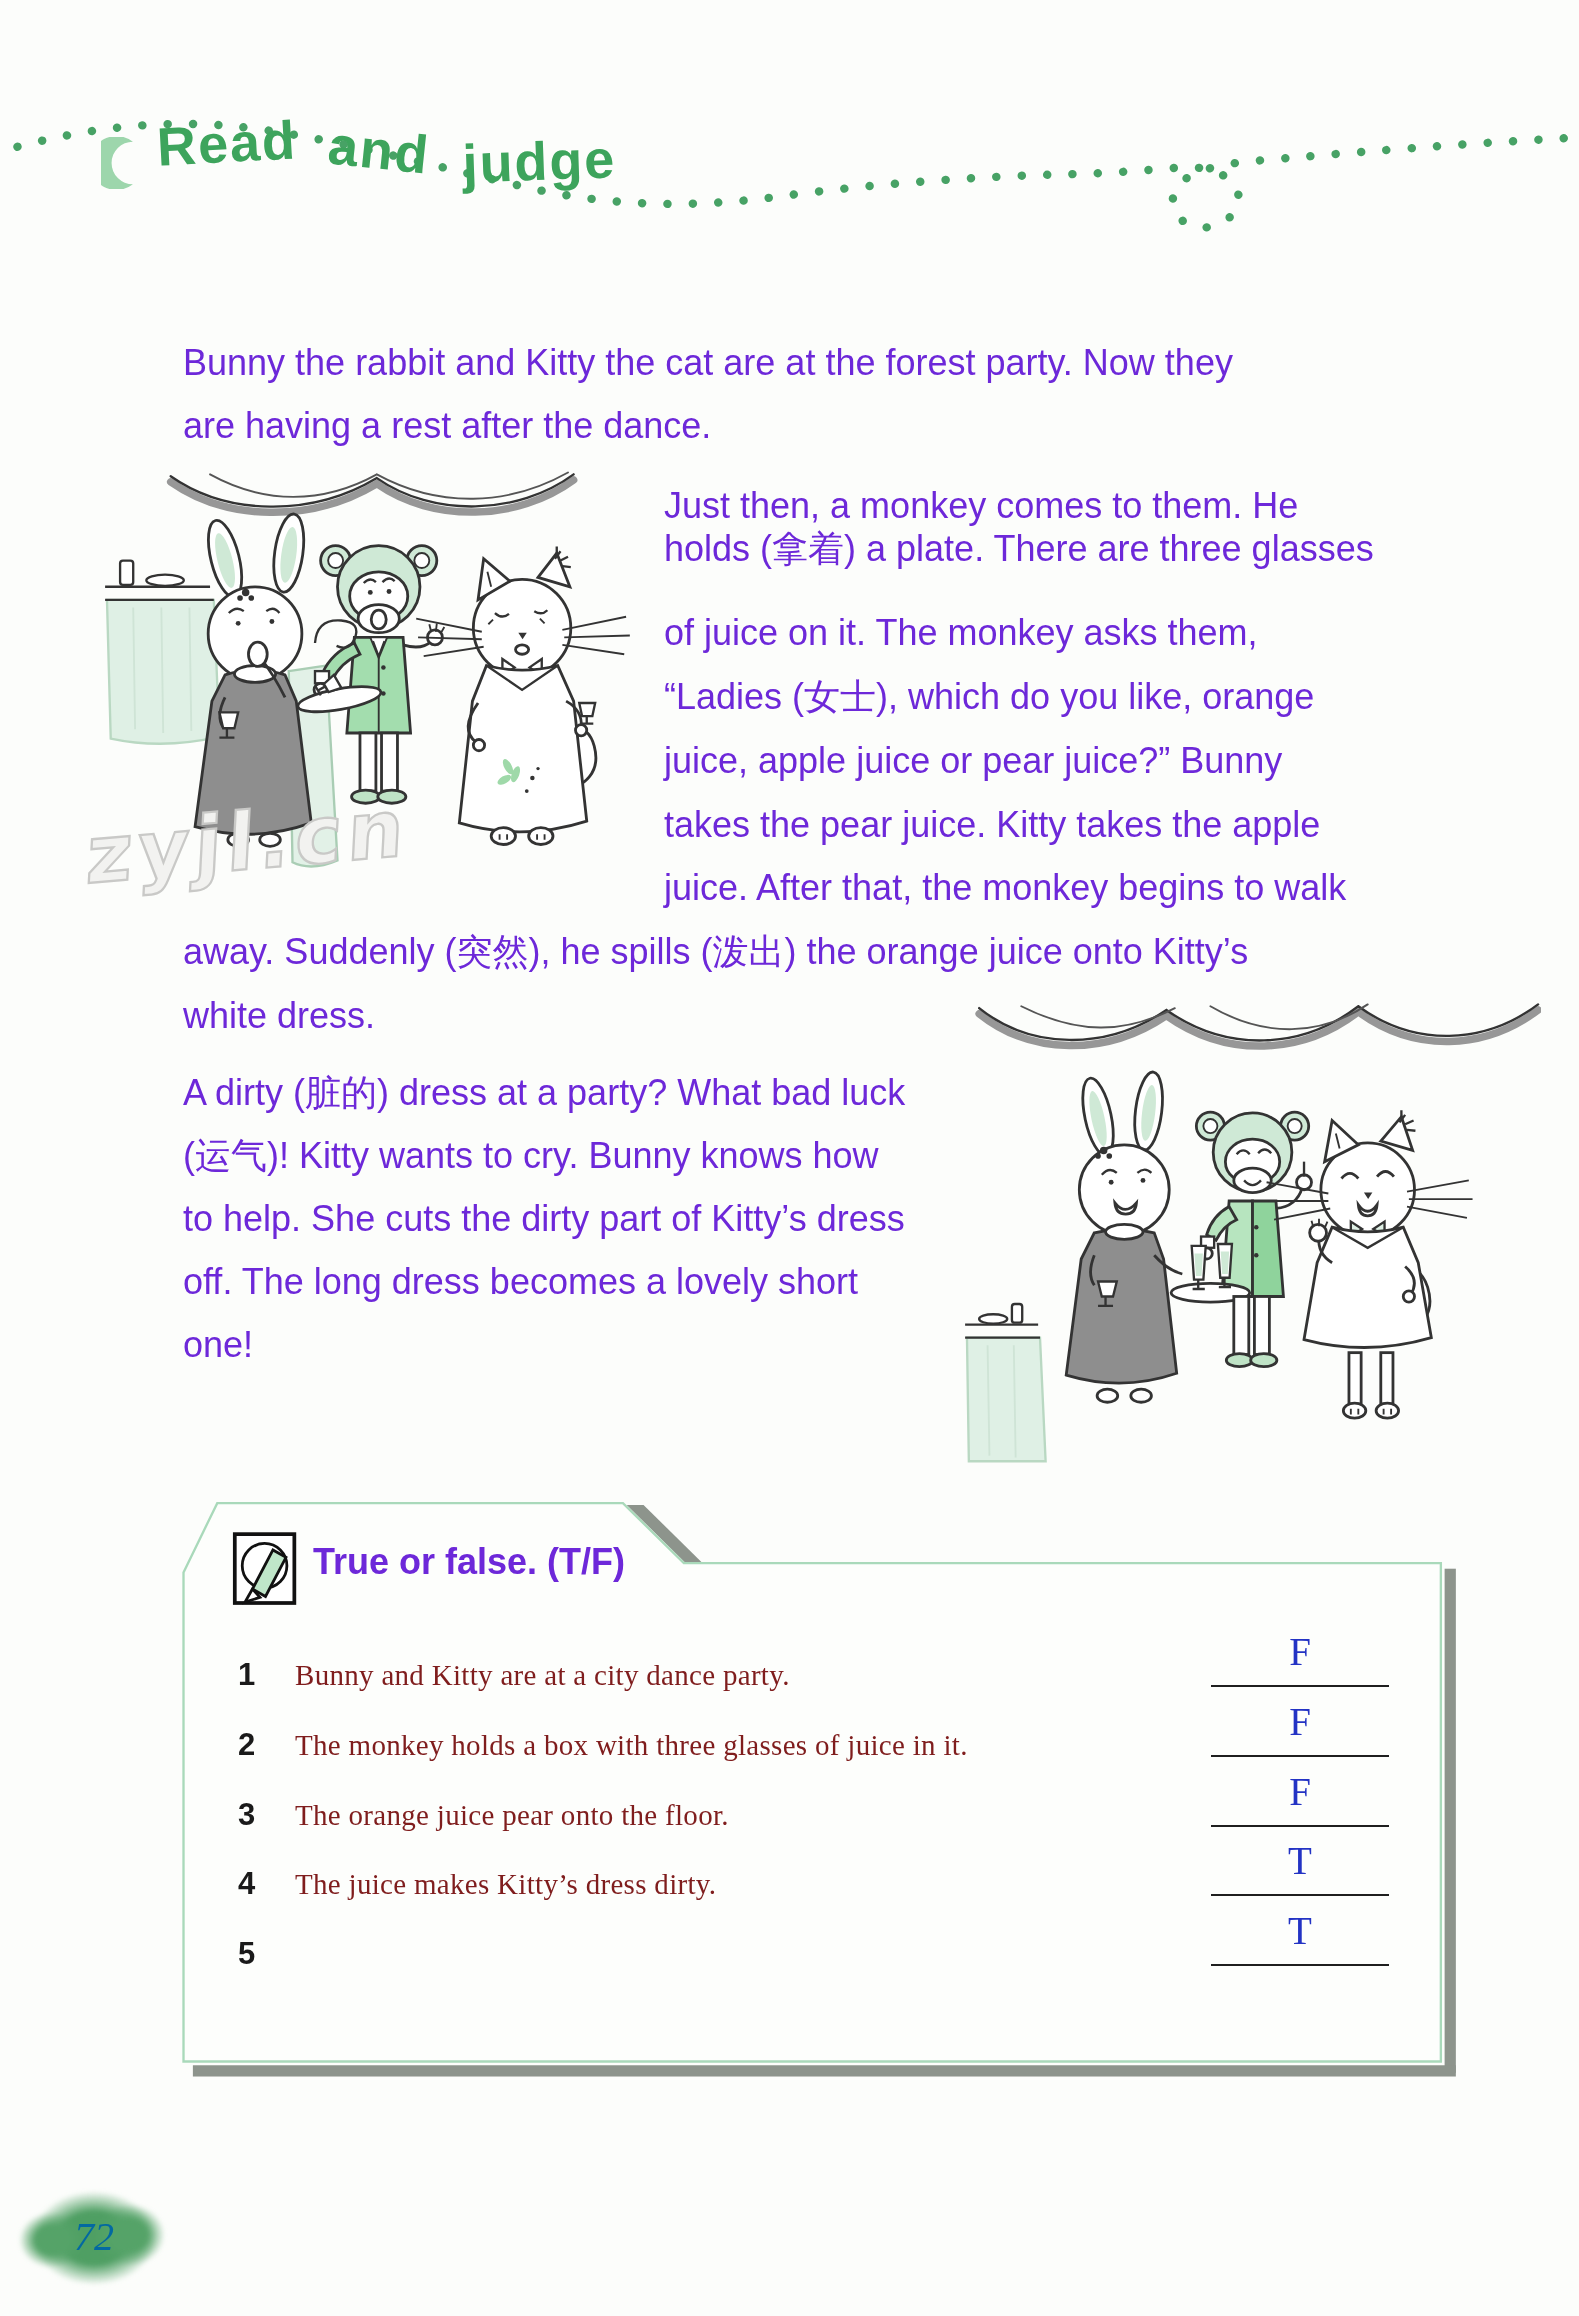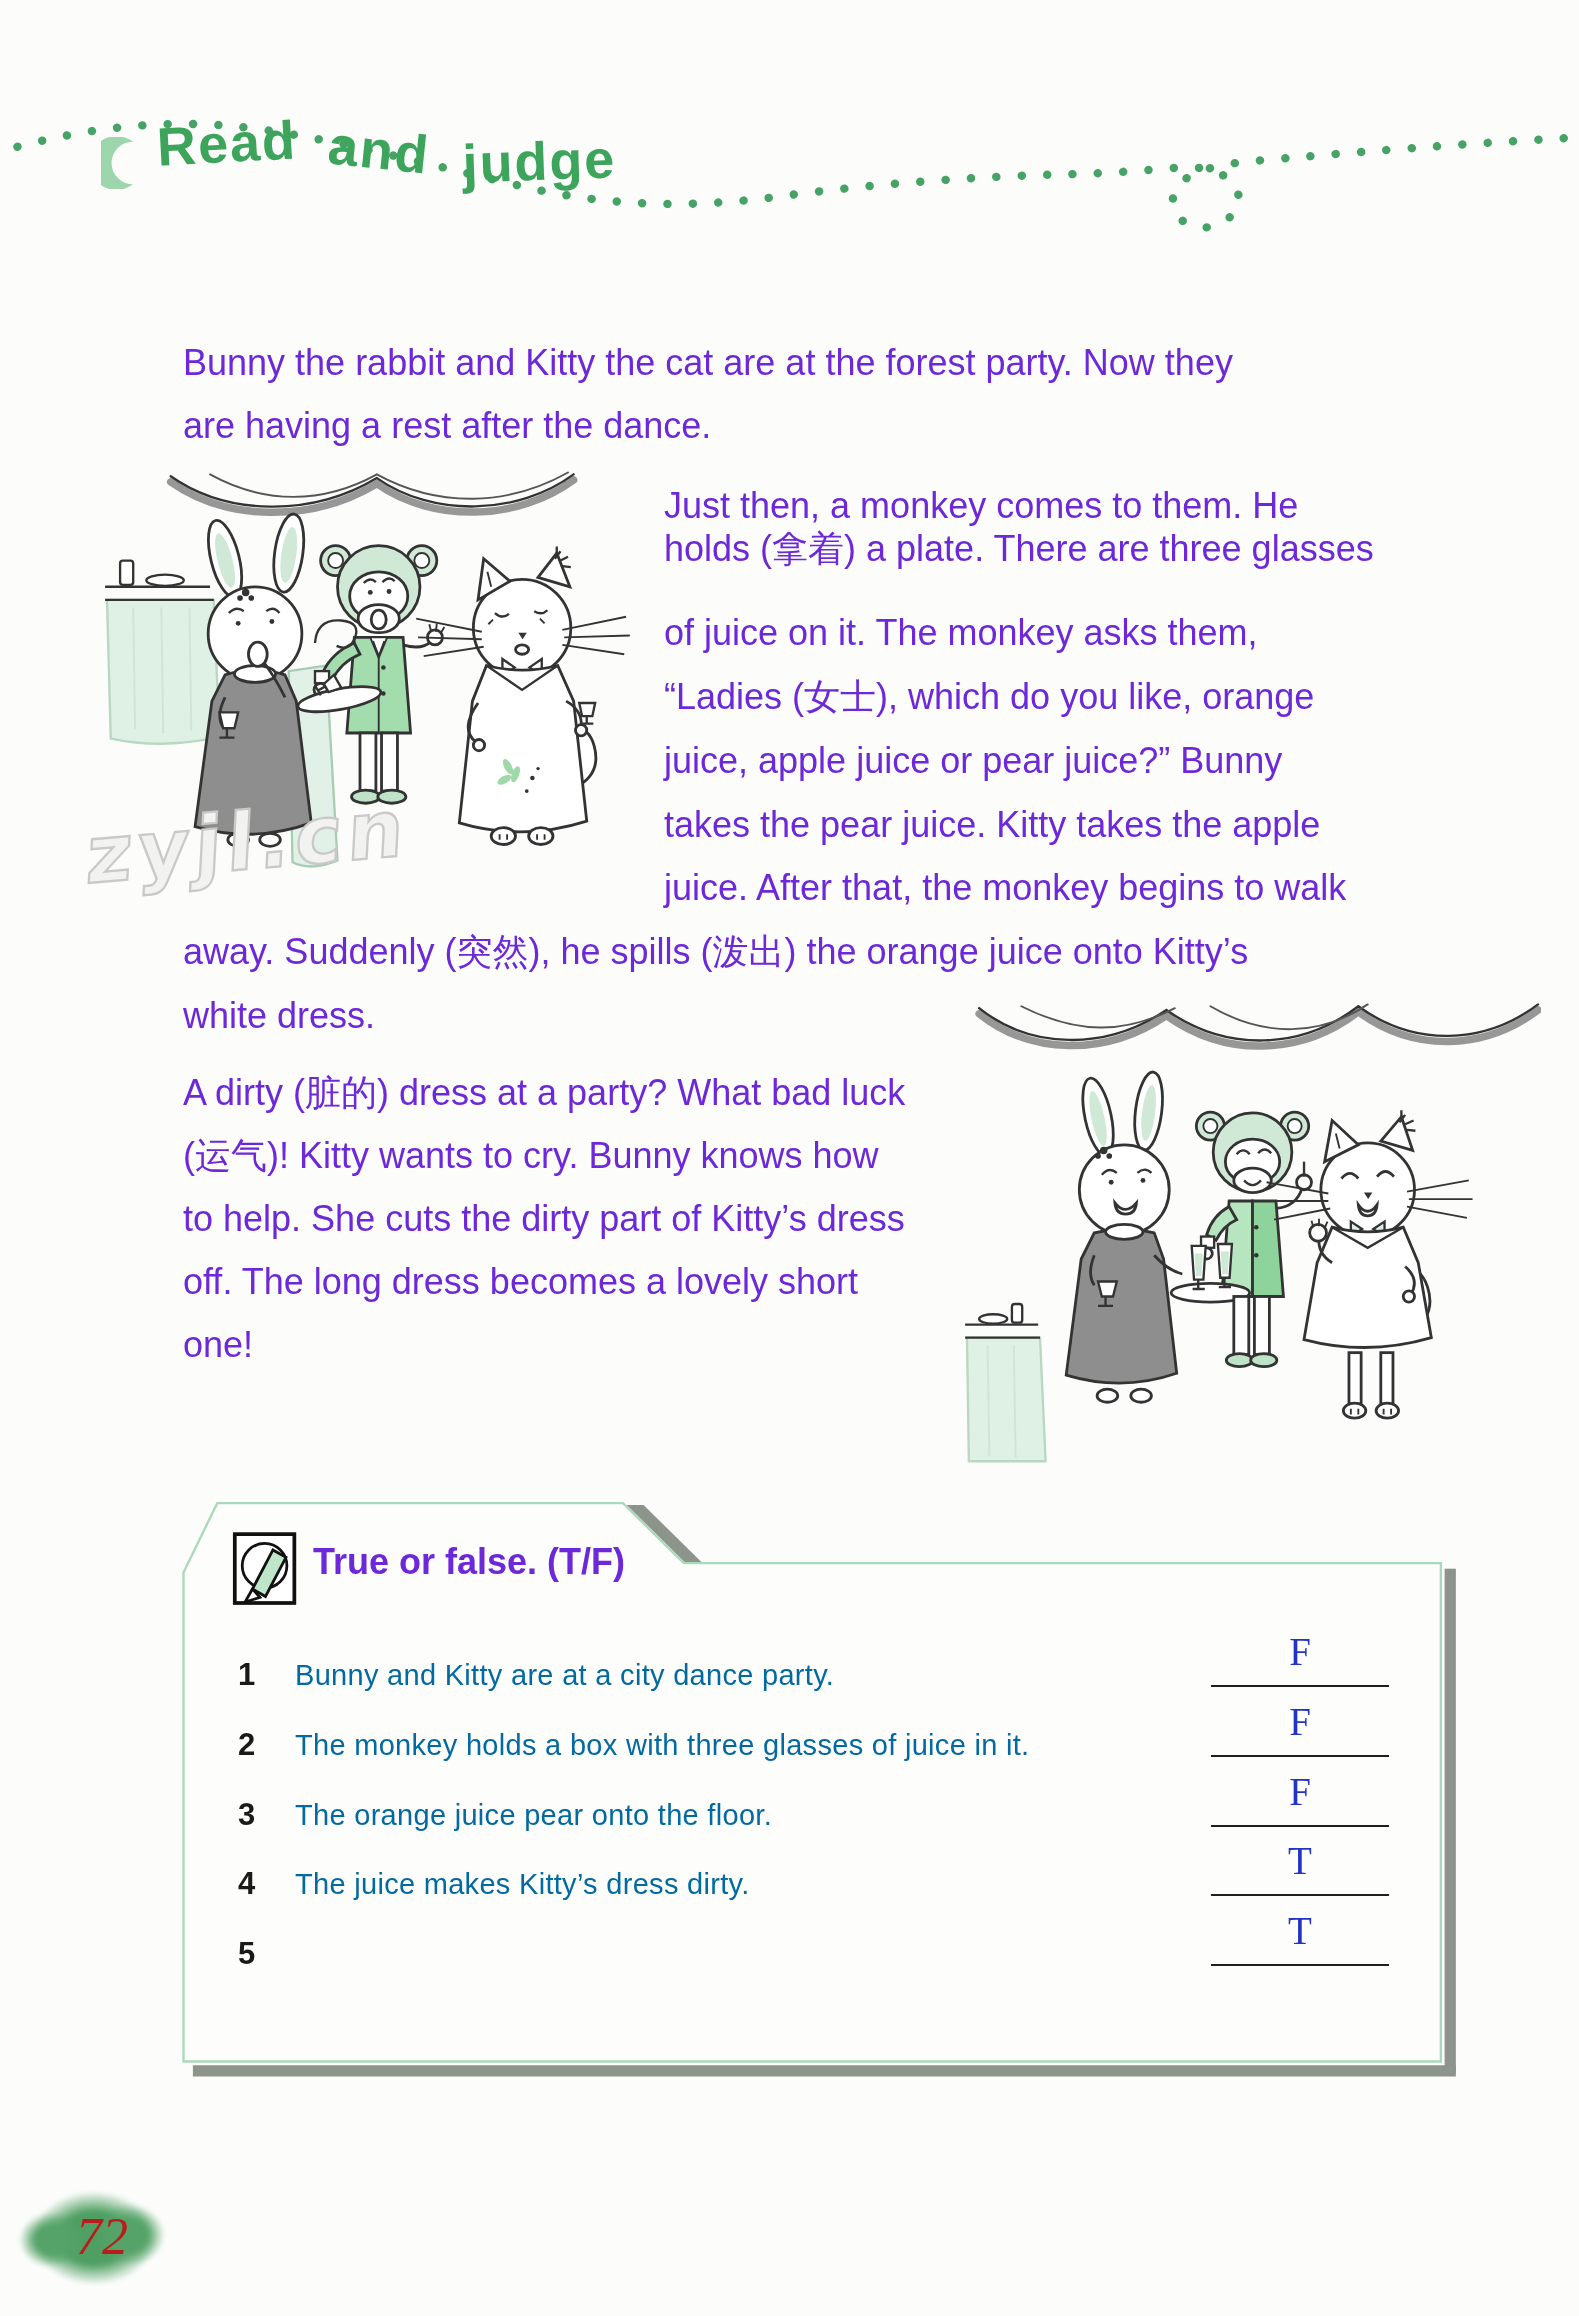--- a/index.html
+++ b/index.html
@@ -31,36 +31,36 @@
   
   #illu1{position:absolute;left:105px;top:420px;width:539px;height:506px;}
   #illu2{position:absolute;left:965px;top:995px;width:576px;height:470px;}
   
   #tfbox-svg{position:absolute;left:159px;top:1490px;}
   #tf-icon{position:absolute;left:232px;top:1531px;}
   #tf-heading{position:absolute;left:313px;top:1541px;font-size:36px;font-weight:bold;
               color:#6d28d9;white-space:nowrap;}
   .tf-row{position:absolute;left:238px;width:1151px;height:62px;display:flex;align-items:center;}
   .tf-num{width:57px;font-size:31px;font-weight:bold;color:#1a1a1a;flex:0 0 57px;}
-  .tf-text{font-size:29px;color:#0369a1;flex:1 1 auto;white-space:nowrap;letter-spacing:0.3px;}
+  .tf-text{font-size:29px;color:#7f1d1d;flex:1 1 auto;white-space:nowrap;letter-spacing:0.3px;font-family:Liberation Serif, serif;}
   .ans-wrap{position:absolute;right:0;top:-13px;width:178px;height:54px;
             border-bottom:2.8px solid #1f1f1f;display:flex;justify-content:center;align-items:flex-end;}
   .ans{font-family:"Liberation Serif",serif;font-size:39px;color:#2333c4;padding-bottom:11.2px;}
   
   #pageblob{position:absolute;left:32px;top:2191px;width:124px;height:94px;}
   #pageblob .blob{position:absolute;inset:0;
      background:radial-gradient(closest-side,#4f9f63 55%,rgba(79,159,99,0) 100%);
      border-radius:50%;filter:blur(1.9px);}
   #pageblob .blob:before{content:"";position:absolute;left:-13px;top:20.6px;width:66px;height:56px;
      background:radial-gradient(closest-side,#55a368 50%,rgba(85,163,104,0) 100%);border-radius:50%;}
   #pageblob .blob:after{content:"";position:absolute;right:-9.4px;top:13px;width:71px;height:62px;
      background:radial-gradient(closest-side,#55a368 50%,rgba(85,163,104,0) 100%);border-radius:50%;}
-  #page-number{position:absolute;left:8px;top:0;width:124px;height:90px;display:flex;
-     align-items:center;justify-content:center;color:#b91c1c;
-     font-family:"Liberation Serif",serif;font-style:italic;font-size:52px;z-index:2;}
+  #page-number{position:absolute;left:0;top:0;width:124px;height:90px;display:flex;
+     align-items:center;justify-content:center;color:#0369a1;
+     font-family:"Liberation Serif",serif;font-style:italic;font-size:40px;z-index:2;}
 </style>
 </head>
 <body>
 
 <svg id="dotted-wave" viewBox="0 0 1686 300">
   <path d="M -8,164 C 80,138 160,128 240,134 C 340,142 470,180 580,204
            C 660,220 740,222 830,210 C 930,196 1050,188 1140,186
            C 1190,185 1230,181 1258,179
            C 1316,174 1338,212 1310,234 C 1286,253 1248,240 1252,210
            C 1256,186 1294,176 1336,172

